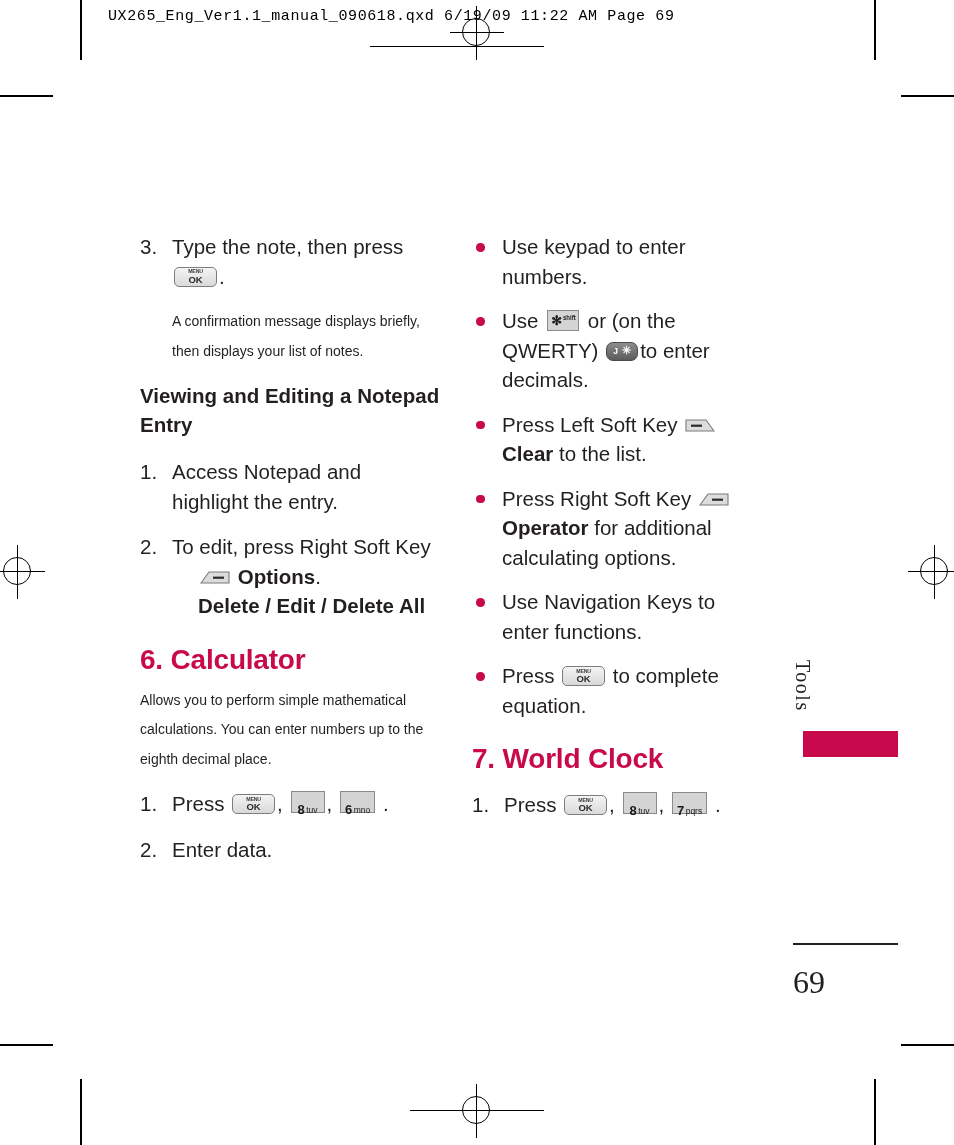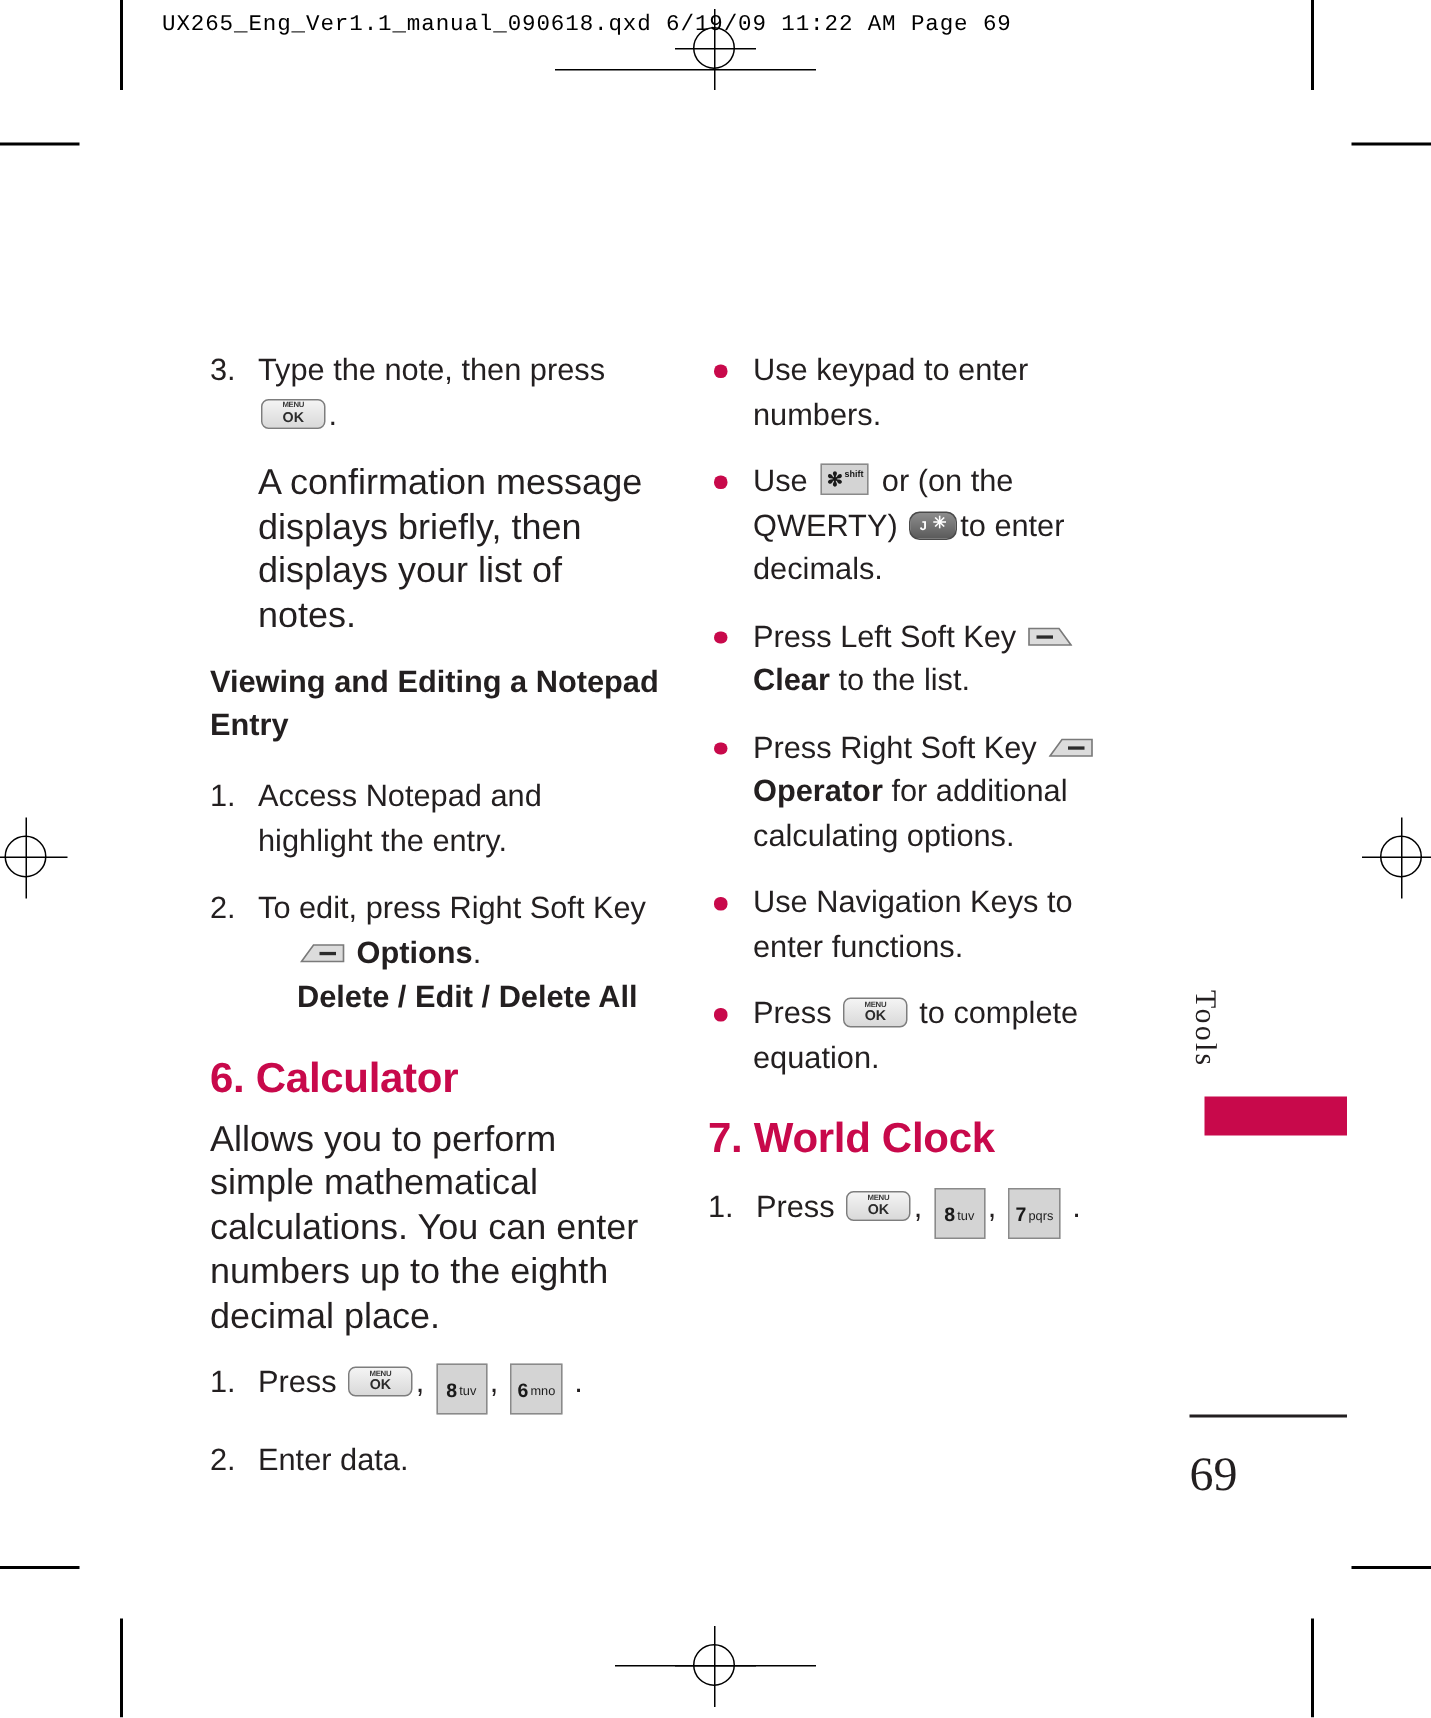--- a/index.html
+++ b/index.html
@@ -83,21 +83,21 @@
     padding-left: 32px;
     color: #231f20;
     font-weight: 400;
   }
   .step .num {
     position: absolute;
     left: 0;
     top: 0;
   }
   .para {
-    font-size: 24px;
+    font-size: 14px;
     line-height: 29.5px;
     margin-bottom: 15px;
     color: #231f20;
   }
   .para.indent { padding-left: 32px; }
 
   .subhead {
     font-size: 20.5px;
     line-height: 29px;
     font-weight: bold;
@@ -167,21 +167,21 @@
     text-align: center;
     font-size: 9.5px;
     line-height: 11px;
     font-weight: bold;
     color: #2b2b2b;
   }
 
   
   .key-num {
     min-width: 34px;
-    height: 34px;
+    height: 22px;
     border: 1.1px solid #8a8a8a;
     background: #d4d4d4;
     padding: 0 4px;
     margin: 0 2px;
     text-align: center;
     white-space: nowrap;
   }
   .key-num .digit {
     font-size: 13px;
     font-weight: bold;

